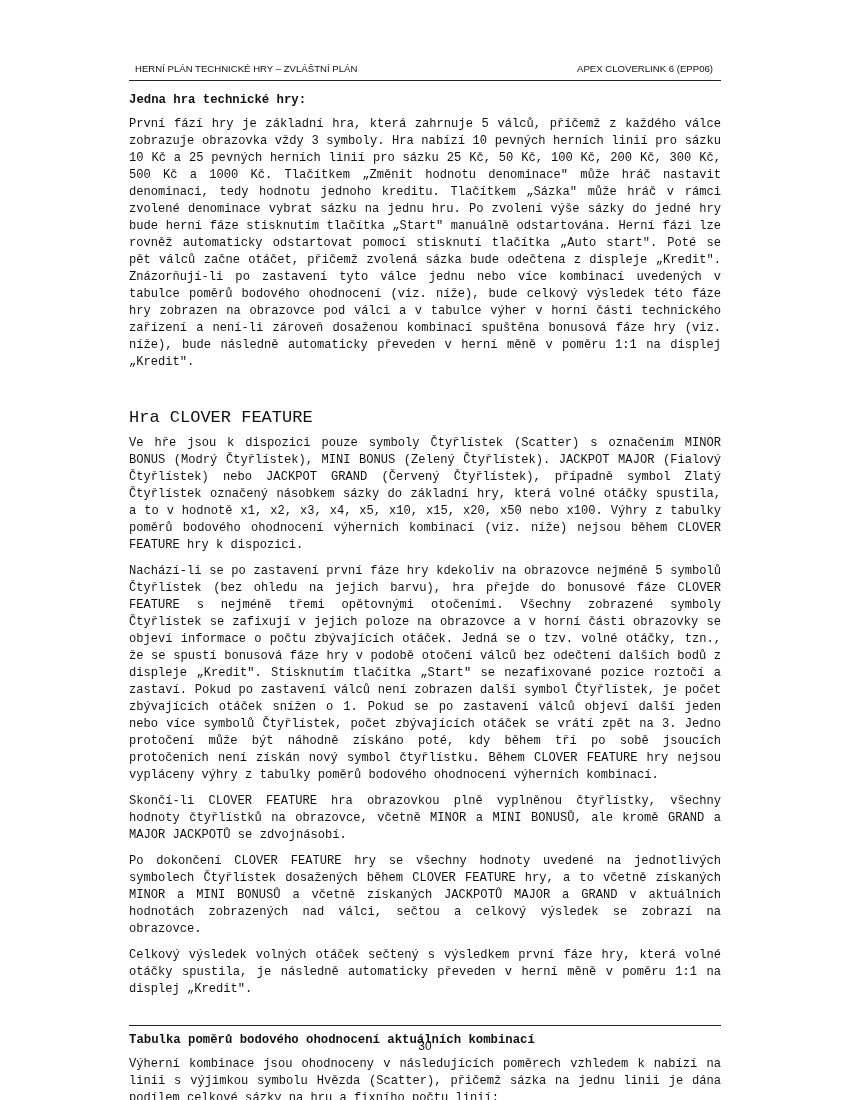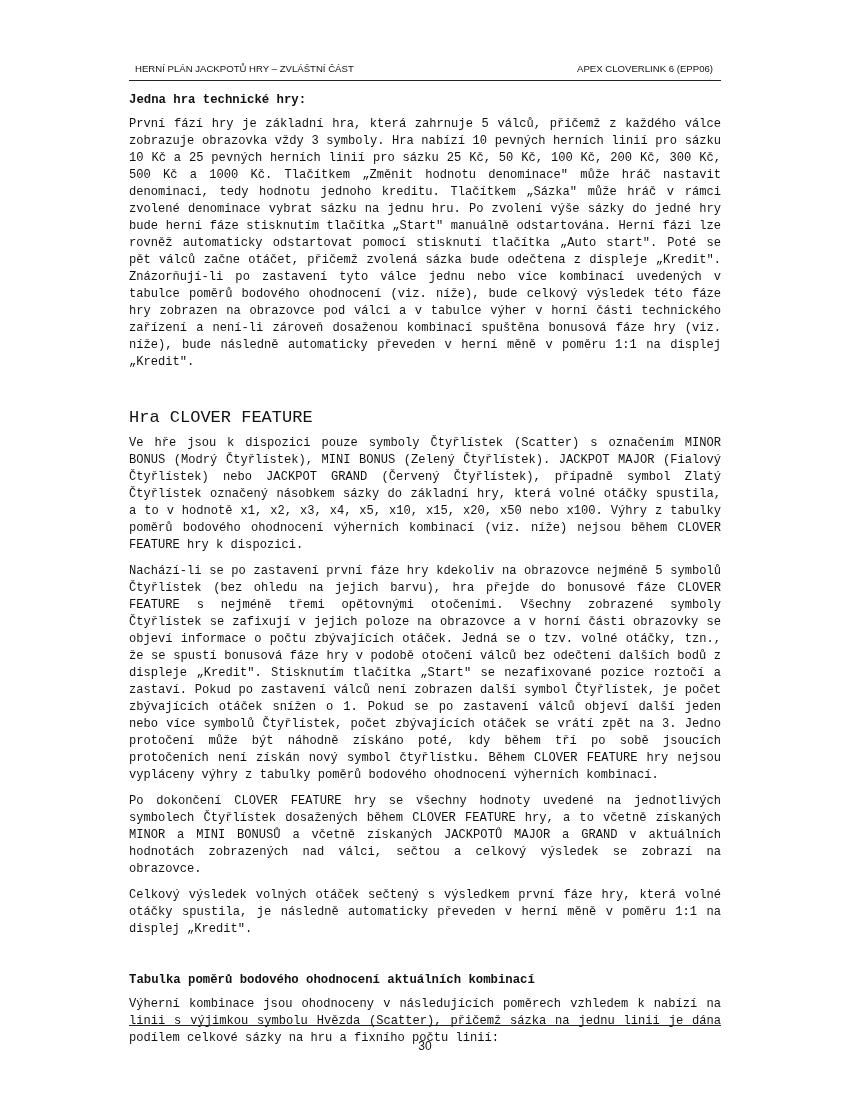--- a/index.html
+++ b/index.html
@@ -17,34 +17,35 @@
   .gap-large { height: 30px; }
   .gap-med { height: 26px; }
   .ftr-line { position: absolute; top: 1025px; left: 0; width: 592px; border-top: 1.3px solid #222; }
   .ftr { position: absolute; top: 1039px; left: 0; width: 592px; text-align: center; font-size: 12px; }
 </style>
 </head>
 <body>
 
 <div class="page">
   <div class="hdr">
-    <span class="l">HERNÍ PLÁN JACKPOTŮ HRY – ZVLÁŠTNÍ ČÁST</span>
+    <span class="l">HERNÍ PLÁN TECHNICKÉ HRY – ZVLÁŠTNÍ PLÁN</span>
     <span class="r">APEX CLOVERLINK 6 (EPP06)</span>
   </div>
   <div class="hdr-line"></div>
 
   <div class="content">
     <h2>Jedna hra technické hry:</h2>
     <p>První fází hry je základní hra, která zahrnuje 5 válců, přičemž z každého válce zobrazuje obrazovka vždy 3 symboly. Hra nabízí 10 pevných herních linií pro sázku 10 Kč a 25 pevných herních linií pro sázku 25 Kč, 50 Kč, 100 Kč, 200 Kč, 300 Kč, 500 Kč a 1000 Kč. Tlačítkem „Změnit hodnotu denominace" může hráč nastavit denominaci, tedy hodnotu jednoho kreditu. Tlačítkem „Sázka" může hráč v rámci zvolené denominace vybrat sázku na jednu hru. Po zvolení výše sázky do jedné hry bude herní fáze stisknutím tlačítka „Start" manuálně odstartována. Herní fázi lze rovněž automaticky odstartovat pomocí stisknutí tlačítka „Auto start". Poté se pět válců začne otáčet, přičemž zvolená sázka bude odečtena z displeje „Kredit". Znázorňují-li po zastavení tyto válce jednu nebo více kombinací uvedených v tabulce poměrů bodového ohodnocení (viz. níže), bude celkový výsledek této fáze hry zobrazen na obrazovce pod válci a v tabulce výher v horní části technického zařízení a není-li zároveň dosaženou kombinací spuštěna bonusová fáze hry (viz. níže), bude následně automaticky převeden v herní měně v poměru 1:1 na displej „Kredit".</p>
 
     <div class="gap-large"></div>
 
     <div class="plain-heading">Hra CLOVER FEATURE</div>
     <p>Ve hře jsou k dispozici pouze symboly Čtyřlístek (Scatter) s označením MINOR BONUS (Modrý Čtyřlístek), MINI BONUS (Zelený Čtyřlístek). JACKPOT MAJOR (Fialový Čtyřlístek) nebo JACKPOT GRAND (Červený Čtyřlístek), případně symbol Zlatý Čtyřlístek označený násobkem sázky do základní hry, která volné otáčky spustila, a to v hodnotě x1, x2, x3, x4, x5, x10, x15, x20, x50 nebo x100. Výhry z tabulky poměrů bodového ohodnocení výherních kombinací (viz. níže) nejsou během CLOVER FEATURE hry k dispozici.</p>
     <p>Nachází-li se po zastavení první fáze hry kdekoliv na obrazovce nejméně 5 symbolů Čtyřlístek (bez ohledu na jejich barvu), hra přejde do bonusové fáze CLOVER FEATURE s nejméně třemi opětovnými otočeními. Všechny zobrazené symboly Čtyřlístek se zafixují v jejich poloze na obrazovce a v horní části obrazovky se objeví informace o počtu zbývajících otáček. Jedná se o tzv. volné otáčky, tzn., že se spustí bonusová fáze hry v podobě otočení válců bez odečtení dalších bodů z displeje „Kredit". Stisknutím tlačítka „Start" se nezafixované pozice roztočí a zastaví. Pokud po zastavení válců není zobrazen další symbol Čtyřlístek, je počet zbývajících otáček snížen o 1. Pokud se po zastavení válců objeví další jeden nebo více symbolů Čtyřlístek, počet zbývajících otáček se vrátí zpět na 3. Jedno protočení může být náhodně získáno poté, kdy během tří po sobě jsoucích protočeních není získán nový symbol čtyřlístku. Během CLOVER FEATURE hry nejsou vypláceny výhry z tabulky poměrů bodového ohodnocení výherních kombinací.</p>
+    <p>Skončí-li CLOVER FEATURE hra obrazovkou plně vyplněnou čtyřlístky, všechny hodnoty čtyřlístků na obrazovce, včetně MINOR a MINI BONUSŮ, ale kromě GRAND a MAJOR JACKPOTŮ se zdvojnásobí.</p>
     <p>Po dokončení CLOVER FEATURE hry se všechny hodnoty uvedené na jednotlivých symbolech Čtyřlístek dosažených během CLOVER FEATURE hry, a to včetně získaných MINOR a MINI BONUSŮ a včetně získaných JACKPOTŮ MAJOR a GRAND v aktuálních hodnotách zobrazených nad válci, sečtou a celkový výsledek se zobrazí na obrazovce.</p>
     <p>Celkový výsledek volných otáček sečtený s výsledkem první fáze hry, která volné otáčky spustila, je následně automaticky převeden v herní měně v poměru 1:1 na displej „Kredit".</p>
 
     <div class="gap-med"></div>
 
     <h2>Tabulka poměrů bodového ohodnocení aktuálních kombinací</h2>
     <p>Výherní kombinace jsou ohodnoceny v následujících poměrech vzhledem k nabízí na linii s výjimkou symbolu Hvězda (Scatter), přičemž sázka na jednu linii je dána podílem celkové sázky na hru a fixního počtu linií:</p>
   </div>
 
   <div class="ftr-line"></div>

